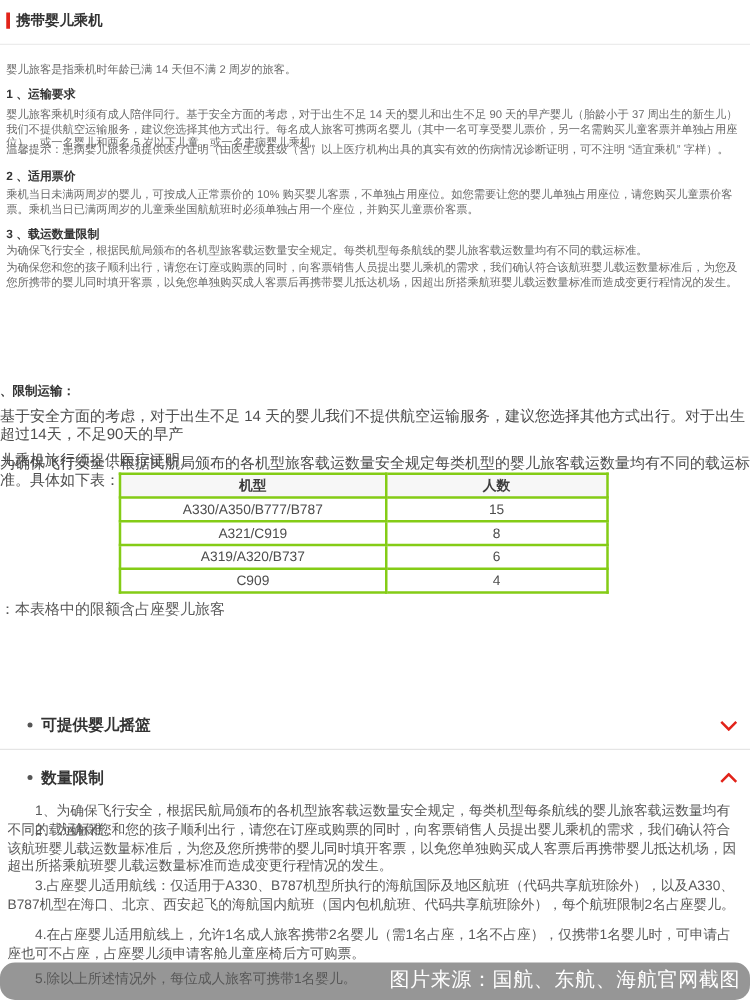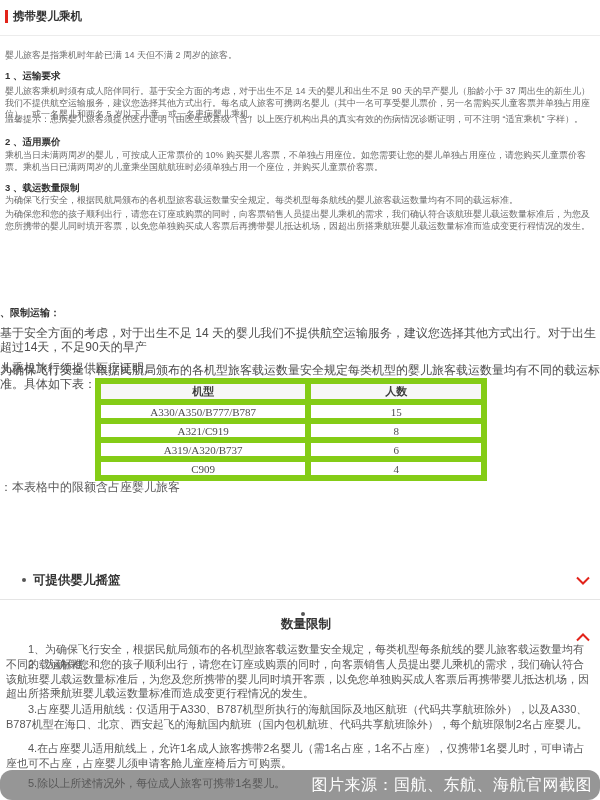--- a/index.html
+++ b/index.html
@@ -28,27 +28,27 @@
   .s3p1 { top:195px; }
   .s3p2 { top:209px; }
   
   .rh { position:absolute; top:306px; left:0; right:0; font-size:10px; font-weight:bold; color:#333333; }
   .rt { position:absolute; left:0; right:0; font-size:12px; color:#4d4d4d; line-height:14px; }
   .r0 { top:326px; }
   .r1 { top:347px;margin-top:14px; }
   .r2 { top:363px; }
   .cap-table { position:absolute; top:378px; left:95px; width:392px; border-collapse:collapse;
                font-size:11px; color:#4d4d4d; table-layout:fixed; }
-  .cap-table th, .cap-table td { border:6px solid #84cc16; height:19px; text-align:center; padding:0 2px;font-family:Liberation Serif, serif; }
+  .cap-table th, .cap-table td { border:2px solid #84cc16; height:19px; text-align:center; padding:0 2px; }
   .cap-table th { font-weight:bold; background:#f7f7f7; color:#3d3d3d; }
   .col-type { width:54.5%; } .col-count { width:45.5%; }
   .note { top:480px; color:#595959; }
   
   .acc { position:absolute; left:22px; right:10px; height:20px; display:flex; align-items:center; cursor:pointer; }
-  .acc1 { top:570px; } .acc2 { top:612px;flex-direction:column; }
+  .acc1 { top:570px; } .acc2 { top:612px; }
   .dot { display:inline-block; width:4px; height:4px; border-radius:50%; background:#555555; margin-right:7px; flex:0 0 auto; }
   .acc-label { font-size:12.5px; font-weight:bold; color:#333333; }
   .chev { margin-left:auto; flex:0 0 auto; }
   .it { position:absolute; left:6px; right:6px; font-size:11px; line-height:14.5px; color:#595959;
         text-indent:22px; overflow:hidden; }
   .i1 { top:642px; }
   .i2 { top:657px; height:44px; }
   .i3 { top:702px; height:38px; }
   .i4 { top:741px; height:32px; }
   .i5 { top:776px; }

